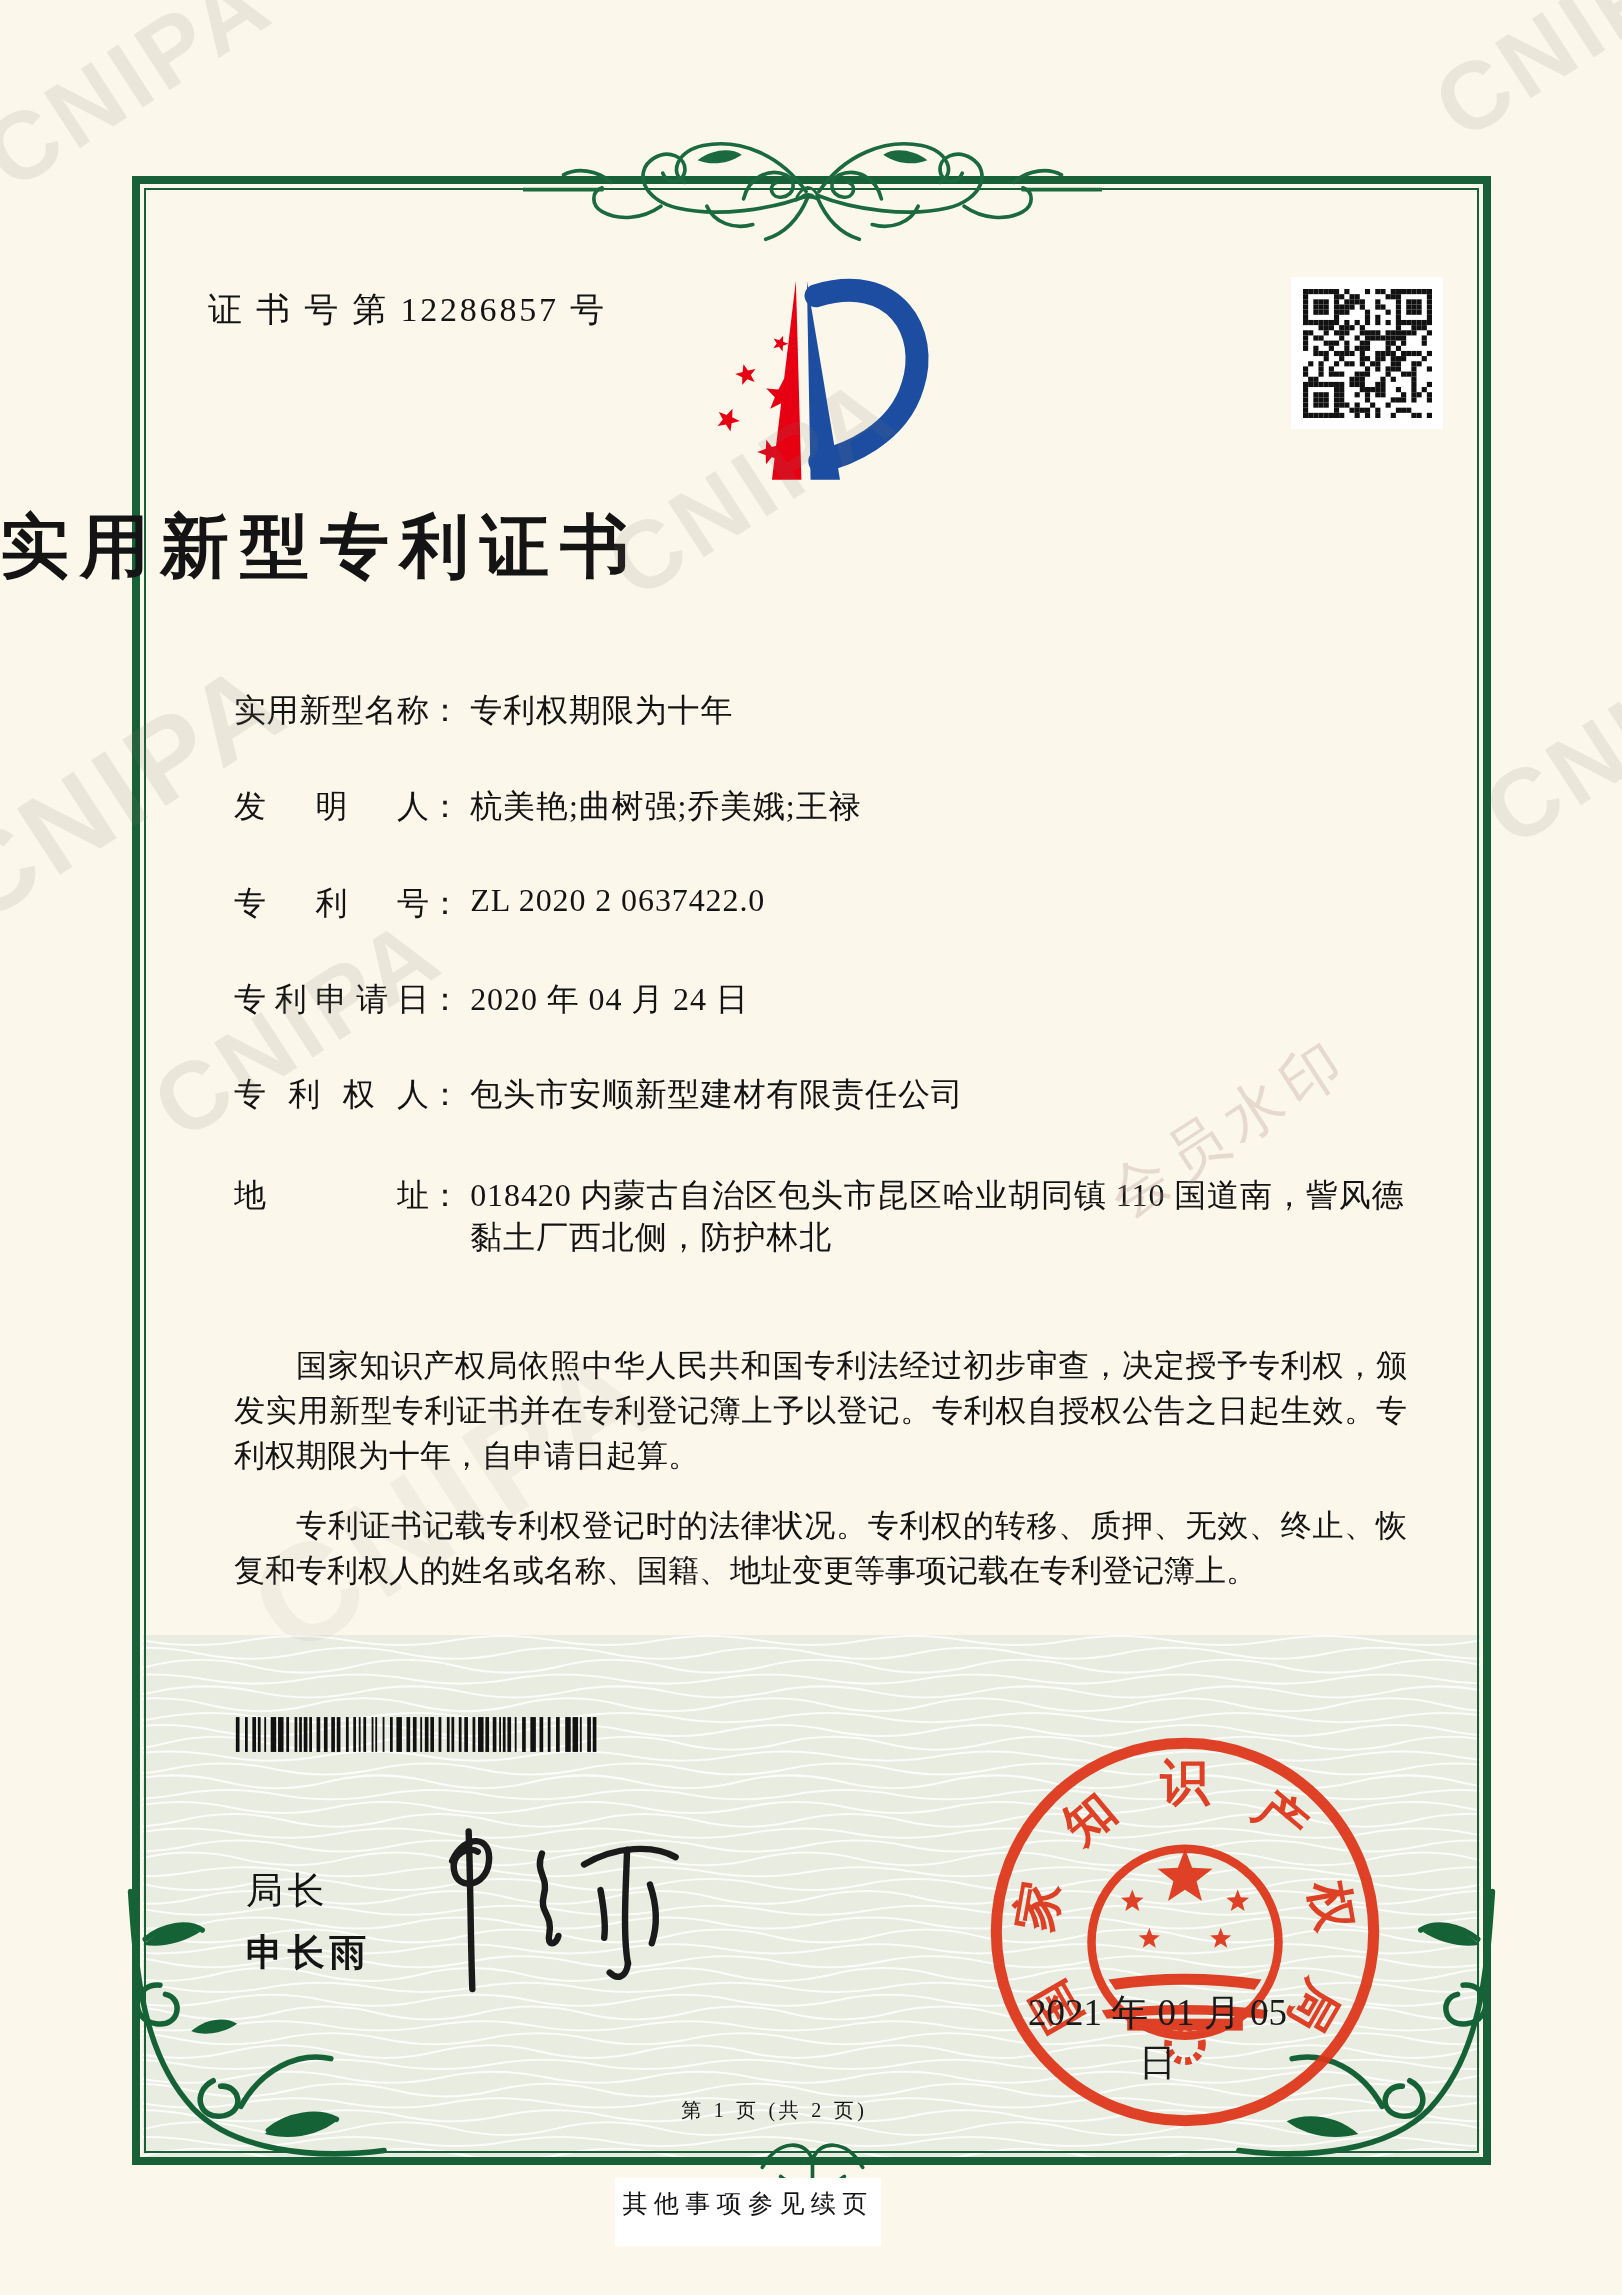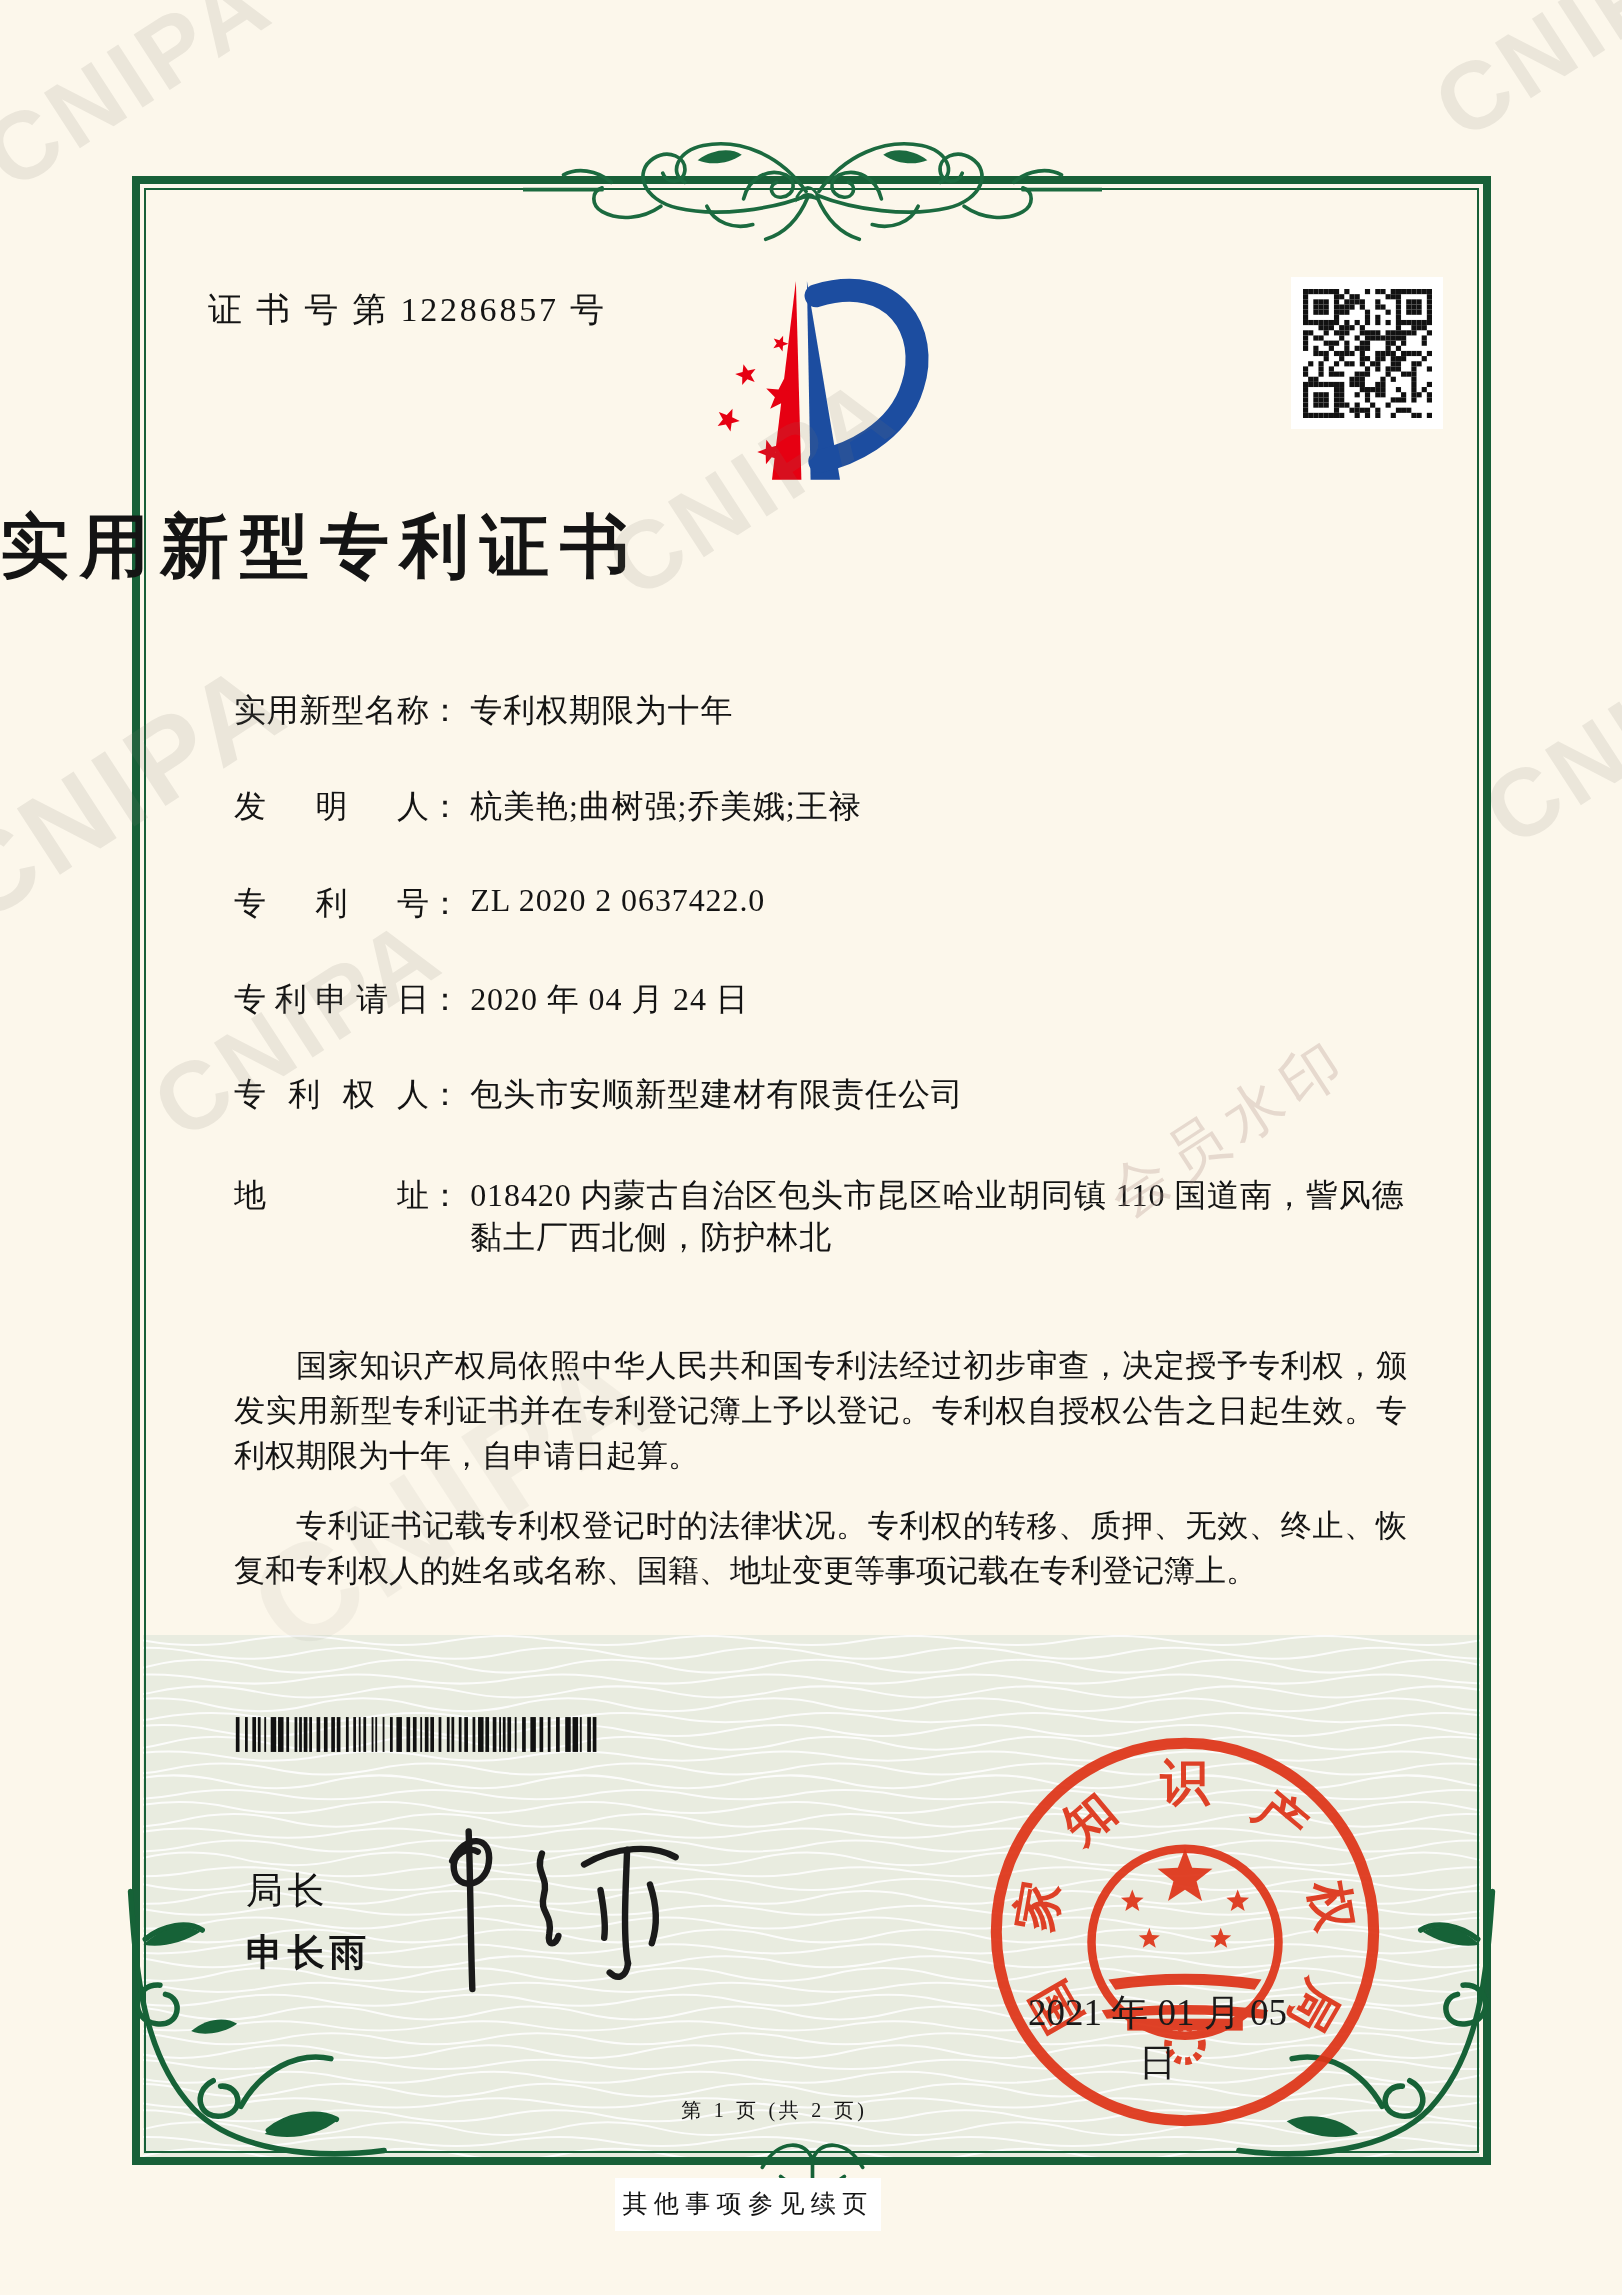--- a/index.html
+++ b/index.html
@@ -71,21 +71,21 @@
   .officer-title{position:absolute;left:246px;top:1866px;font-size:37px;letter-spacing:4.6px;
       font-family:Liberation Mono, monospace;font-weight:500;z-index:5;}
   .officer-name{position:absolute;left:246px;top:1928px;font-size:37px;letter-spacing:4.6px;
       font-family:"Liberation Sans","DejaVu Sans",sans-serif;font-weight:700;z-index:5;}
   .sig{position:absolute;left:404px;top:1826px;z-index:5;}
   .seal{position:absolute;left:981px;top:1728px;z-index:5;}
   .seal-date{position:absolute;left:1006px;top:1988px;width:303px;text-align:center;
       font-size:37px;color:#1a1a1a;z-index:6;}
   .pagenum{position:absolute;left:453px;top:2097px;width:643px;text-align:center;
       font-size:20px;letter-spacing:3.7px;z-index:5;}
-  .footnote{position:absolute;left:615px;top:2178px;width:266px;height:53px;background:#fff;
+  .footnote{position:absolute;left:615px;top:2178px;width:266px;height:68px;background:#fff;
       line-height:51px;text-align:center;font-size:25px;letter-spacing:6.4px;z-index:5;}
 </style>
 </head>
 <body>
 
 <div class="page">
 
   <span class="wm wm1">CNIPA</span>
   <span class="wm wm2">CNIPA</span>
   <span class="wm wm3">CNIPA</span>

